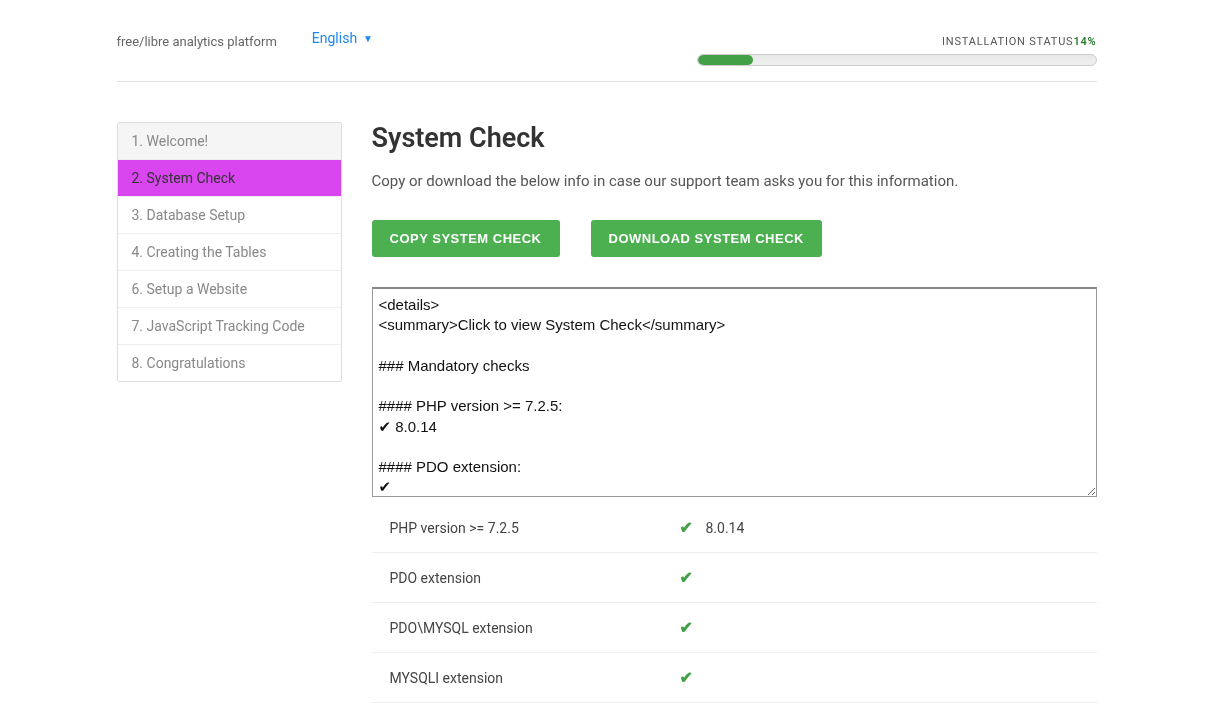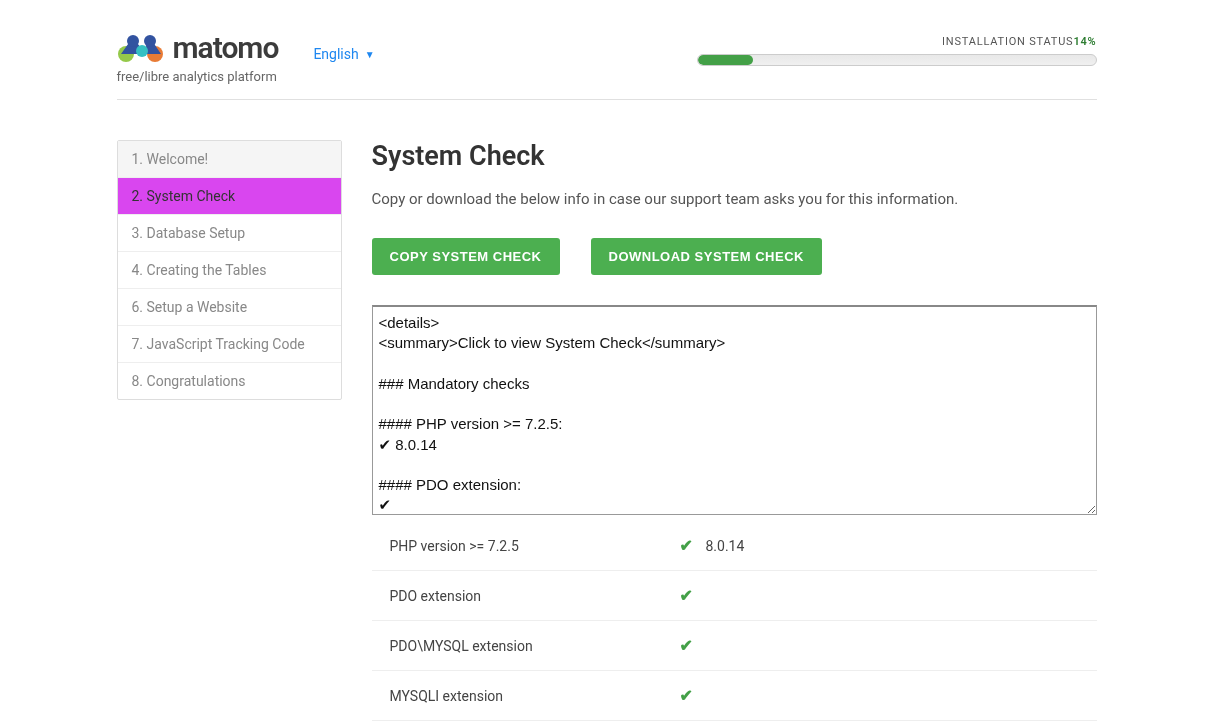--- a/index.html
+++ b/index.html
@@ -41,21 +41,20 @@
     }
     .tagline {
       font-size: 13px;
       color: #666;
       margin-top: 4px;
     }
     .language-select {
       color: #1e87f0;
       font-size: 14px;
       margin-left: 35px;
-      margin-top: 16px;
       cursor: pointer;
       display: flex;
       align-items: center;
       gap: 6px;
     }
     .lang-caret {
       font-size: 10px;
     }
     .status-block {
       margin-left: auto;
@@ -188,33 +187,20 @@
     .check-value {
       color: #444;
     }
   </style>
 </head>
 <body>
 
 <div class="container">
   <div class="header">
     <div class="logo-block">
-      <div class="logo-row">
-        <div class="logo-icon">
-          <svg viewBox="0 0 48 30" width="48" height="30">
-            <circle cx="9" cy="21" r="8" fill="#95C94A"></circle>
-            <circle cx="38" cy="21" r="8" fill="#E87B35"></circle>
-            <path d="M 4 21 L 16 4 L 26 18 L 34 6 L 44 21" stroke="none" fill="#3253A0"></path>
-            <circle cx="16" cy="8" r="6" fill="#3253A0"></circle>
-            <circle cx="25" cy="18" r="6" fill="#35BFC2"></circle>
-            <circle cx="33" cy="8" r="6" fill="#3253A0"></circle>
-          </svg>
-        </div>
-        <span class="logo-text">matomo</span>
-      </div>
       <div class="tagline">free/libre analytics platform</div>
     </div>
     <div class="language-select">
       <span>English</span>
       <span class="lang-caret">▼</span>
     </div>
     <div class="status-block">
       <div class="status-row">
         <span>INSTALLATION STATUS</span>
         <span class="status-pct">14%</span>

